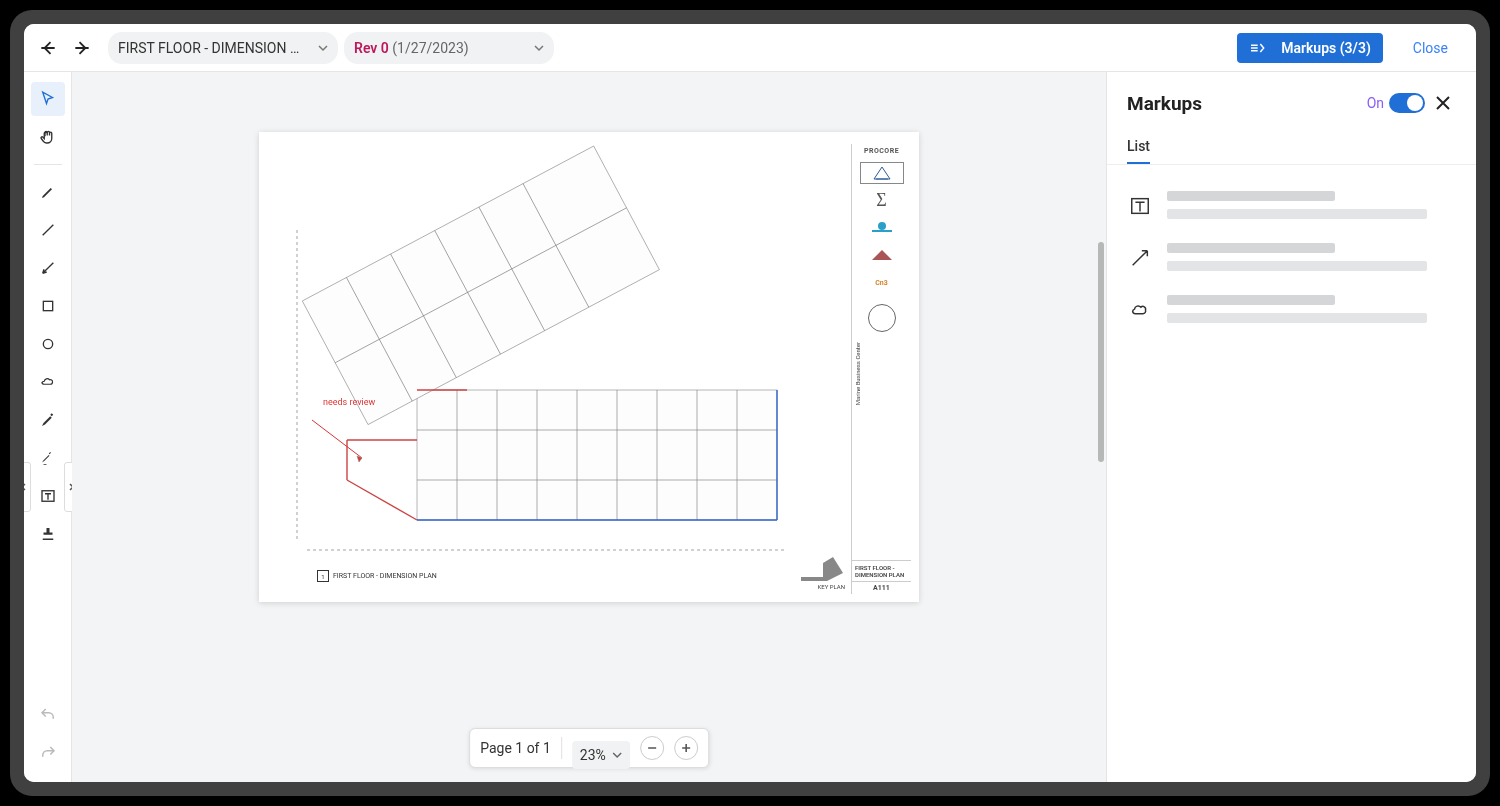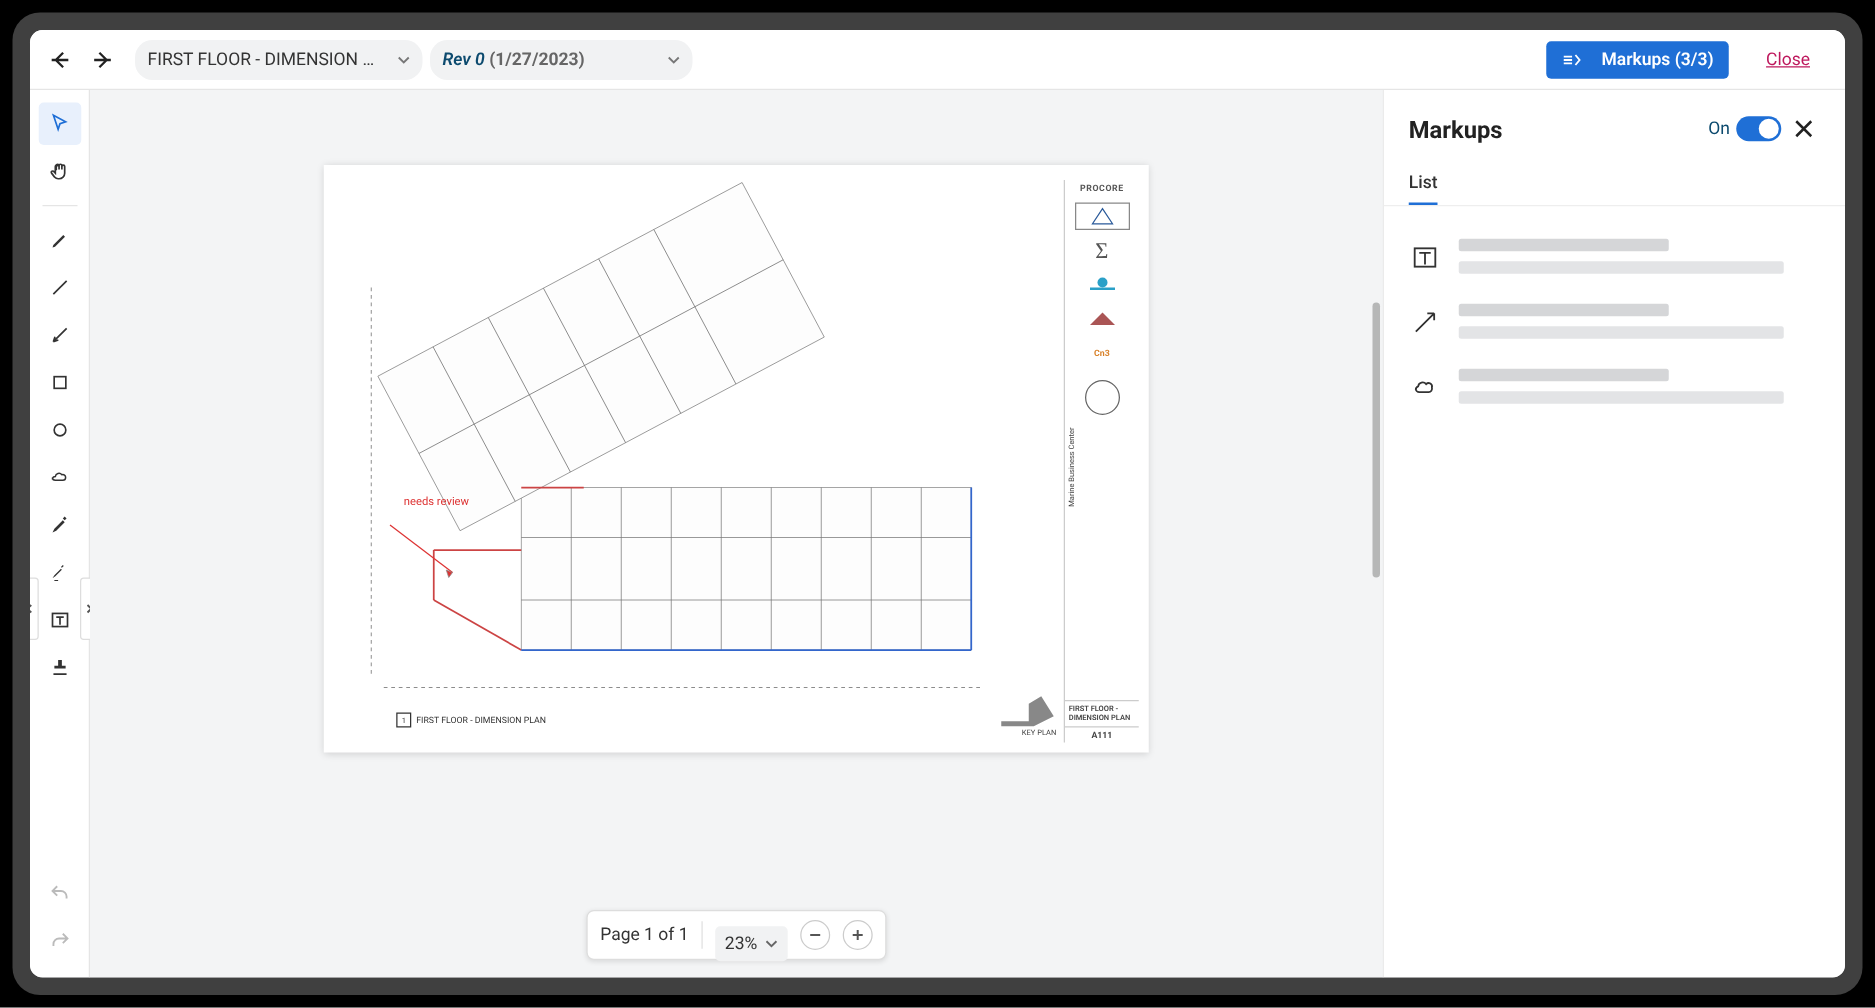--- a/index.html
+++ b/index.html
@@ -53,40 +53,39 @@
     padding: 4px 10px;
     display: flex; align-items: center;
     font-size: 14px;
     color: #333;
     cursor: pointer;
     gap: 6px;
   }
   .dd .caret { margin-left: 6px; color: #777; }
   .dd.drawing { width: 230px; justify-content: space-between; margin-left: 6px; }
   .dd.rev { width: 210px; justify-content: space-between; }
-  .rev-label { color: #0c4a6e; font-weight: 600; font-style: italic; }
-  .rev-date { color: #666; font-weight: 700; margin-top: 32px; }
+  .rev-label { color: #be185d; font-weight: 600; }
+  .rev-date { color: #666; font-weight: 400; margin-top: 32px; }
   .spacer { flex: 1; }
   .markups-btn {
     background: #1f6fd6;
     color: #fff;
     border-radius: 4px;
     height: 30px;
     padding: 0 12px;
     display: flex; align-items: center;
     font-size: 14px; font-weight: 600;
     cursor: pointer;
     gap: 16px;
   }
   .close-link {
     margin: 0 18px 0 24px;
     font-size: 14px;
-    color: #be185d;
+    color: #3b82f6;
     cursor: pointer;
-    text-decoration: underline;
   }
   
   .body {
     flex: 1;
     display: flex;
     overflow: hidden;
   }
   
   .toolbar {
     width: 48px;
@@ -242,21 +241,21 @@
     border-left: 1px solid #e5e5e5;
     display: flex;
     flex-direction: column;
   }
   .panel-header {
     display:flex; align-items:center;
     padding: 18px 20px 8px 20px;
     gap: 5px;
   }
   .panel-title { font-size: 19px; font-weight: 700; color:#222; flex:1;}
-  .toggle-label { font-size:14px; color:#0c4a6e; }
+  .toggle-label { font-size:14px; color:#8b5cf6; }
   .toggle {
     width: 36px; height: 20px;
     background: #1f6fd6;
     border-radius: 10px;
     position: relative;
     cursor: pointer;
   }
   .toggle::after {
     content:""; position:absolute; right:2px; top:2px;
     width:16px;height:16px;background:#fff;border-radius:50%;

